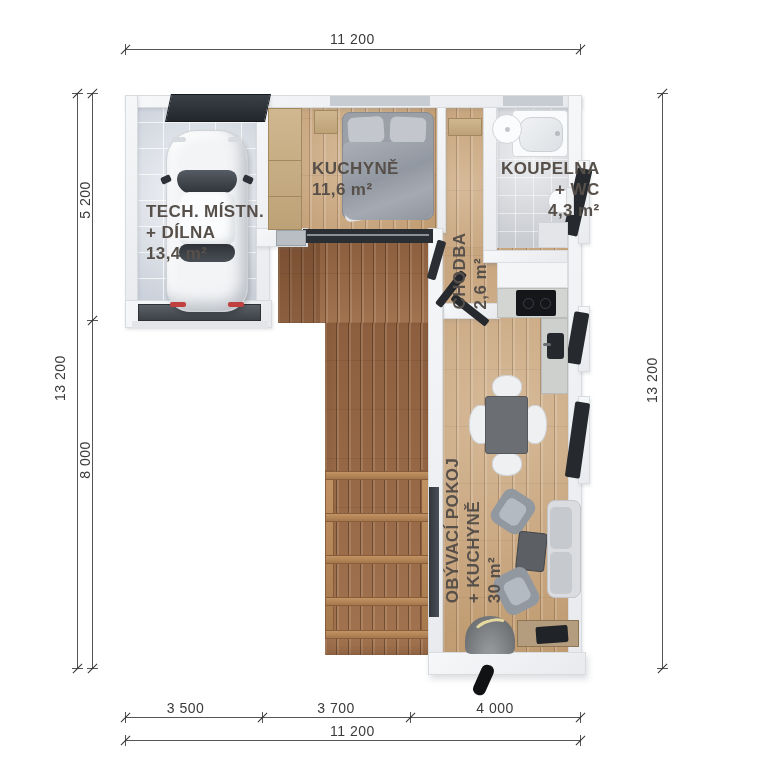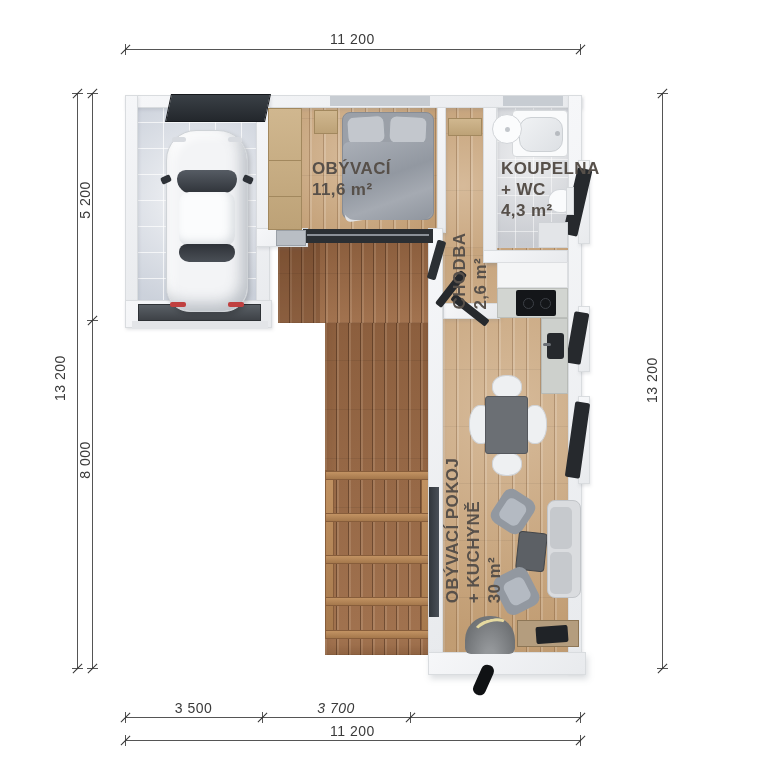--- a/index.html
+++ b/index.html
@@ -162,25 +162,30 @@
     <div class="abs" style="left:2px;top:6px;width:22px;height:42px;background:#c6c9cd;border-radius:5px;"></div>
     <div class="abs" style="left:2px;top:51px;width:22px;height:42px;background:#c6c9cd;border-radius:5px;"></div>
   </div>
   <div class="fur" style="left:465px;top:616px;width:50px;height:38px;background:radial-gradient(ellipse at 50% 110%,#94979a 15%,#6f7275 75%);border-radius:24px 24px 6px 6px;">
     <div class="abs" style="left:8px;top:3px;width:32px;height:16px;border:3px solid transparent;border-top-color:#e5d9a0;border-radius:50%;transform:rotate(-14deg);"></div>
   </div>
   <div class="fur" style="left:517px;top:620px;width:62px;height:27px;background:#b49d7e;border:1px solid #8d7656;">
     <div class="abs" style="left:18px;top:5px;width:32px;height:17px;background:#202327;border-radius:2px;transform:rotate(-4deg);"></div>
   </div>
 
+  <div class="rlabel" style="left:146px;top:201px;">
+    <div>TECH. MÍSTN.</div>
+    <div>+ DÍLNA</div>
+    <div>13,4 m²</div>
+  </div>
   <div class="rlabel" style="left:312px;top:158px;">
-    <div>OBÝVACÍ</div>
+    <div>KUCHYNĚ</div>
     <div>11,6 m²</div>
   </div>
-  <div class="rlabel" style="left:501px;top:158px;">
+  <div class="rlabel" style="left:501px;top:158px;text-align:right;">
     <div>KOUPELNA</div>
     <div>+ WC</div>
     <div>4,3 m²</div>
   </div>
   <div class="vwrap" style="left:433px;top:225px;width:72px;height:92px;">
     <div class="vin">
       <div>CHODBA</div>
       <div>2,6 m²</div>
     </div>
   </div>
@@ -192,22 +197,23 @@
     </div>
   </div>
 
   <div class="dimtext" style="left:125px;top:31px;width:455px;">11 200</div>
   <div class="dimline" style="left:125px;top:49px;width:455px;height:1px;"></div>
   <div class="tickv" style="left:125px;top:44px;"></div>
     <div class="ticks" style="left:119px;top:49px;"></div>
   <div class="tickv" style="left:580px;top:44px;"></div>
     <div class="ticks" style="left:574px;top:49px;"></div>
 
-  <div class="dimtext" style="left:125px;top:700px;width:137px;">3 500</div>
-  <div class="dimtext" style="left:262px;top:700px;width:148px;font-style:italic;">3 700</div>
+  <div class="dimtext" style="left:117px;top:700px;width:137px;">3 500</div>
+  <div class="dimtext" style="left:262px;top:700px;width:148px;">3 700</div>
+  <div class="dimtext" style="left:410px;top:700px;width:170px;">4 000</div>
   <div class="dimline" style="left:125px;top:717px;width:455px;height:1px;"></div>
   <div class="tickv" style="left:125px;top:712px;"></div>
     <div class="ticks" style="left:119px;top:717px;"></div>
   <div class="tickv" style="left:262px;top:712px;"></div>
     <div class="ticks" style="left:256px;top:717px;"></div>
   <div class="tickv" style="left:410px;top:712px;"></div>
     <div class="ticks" style="left:404px;top:717px;"></div>
   <div class="tickv" style="left:580px;top:712px;"></div>
     <div class="ticks" style="left:574px;top:717px;"></div>
 

